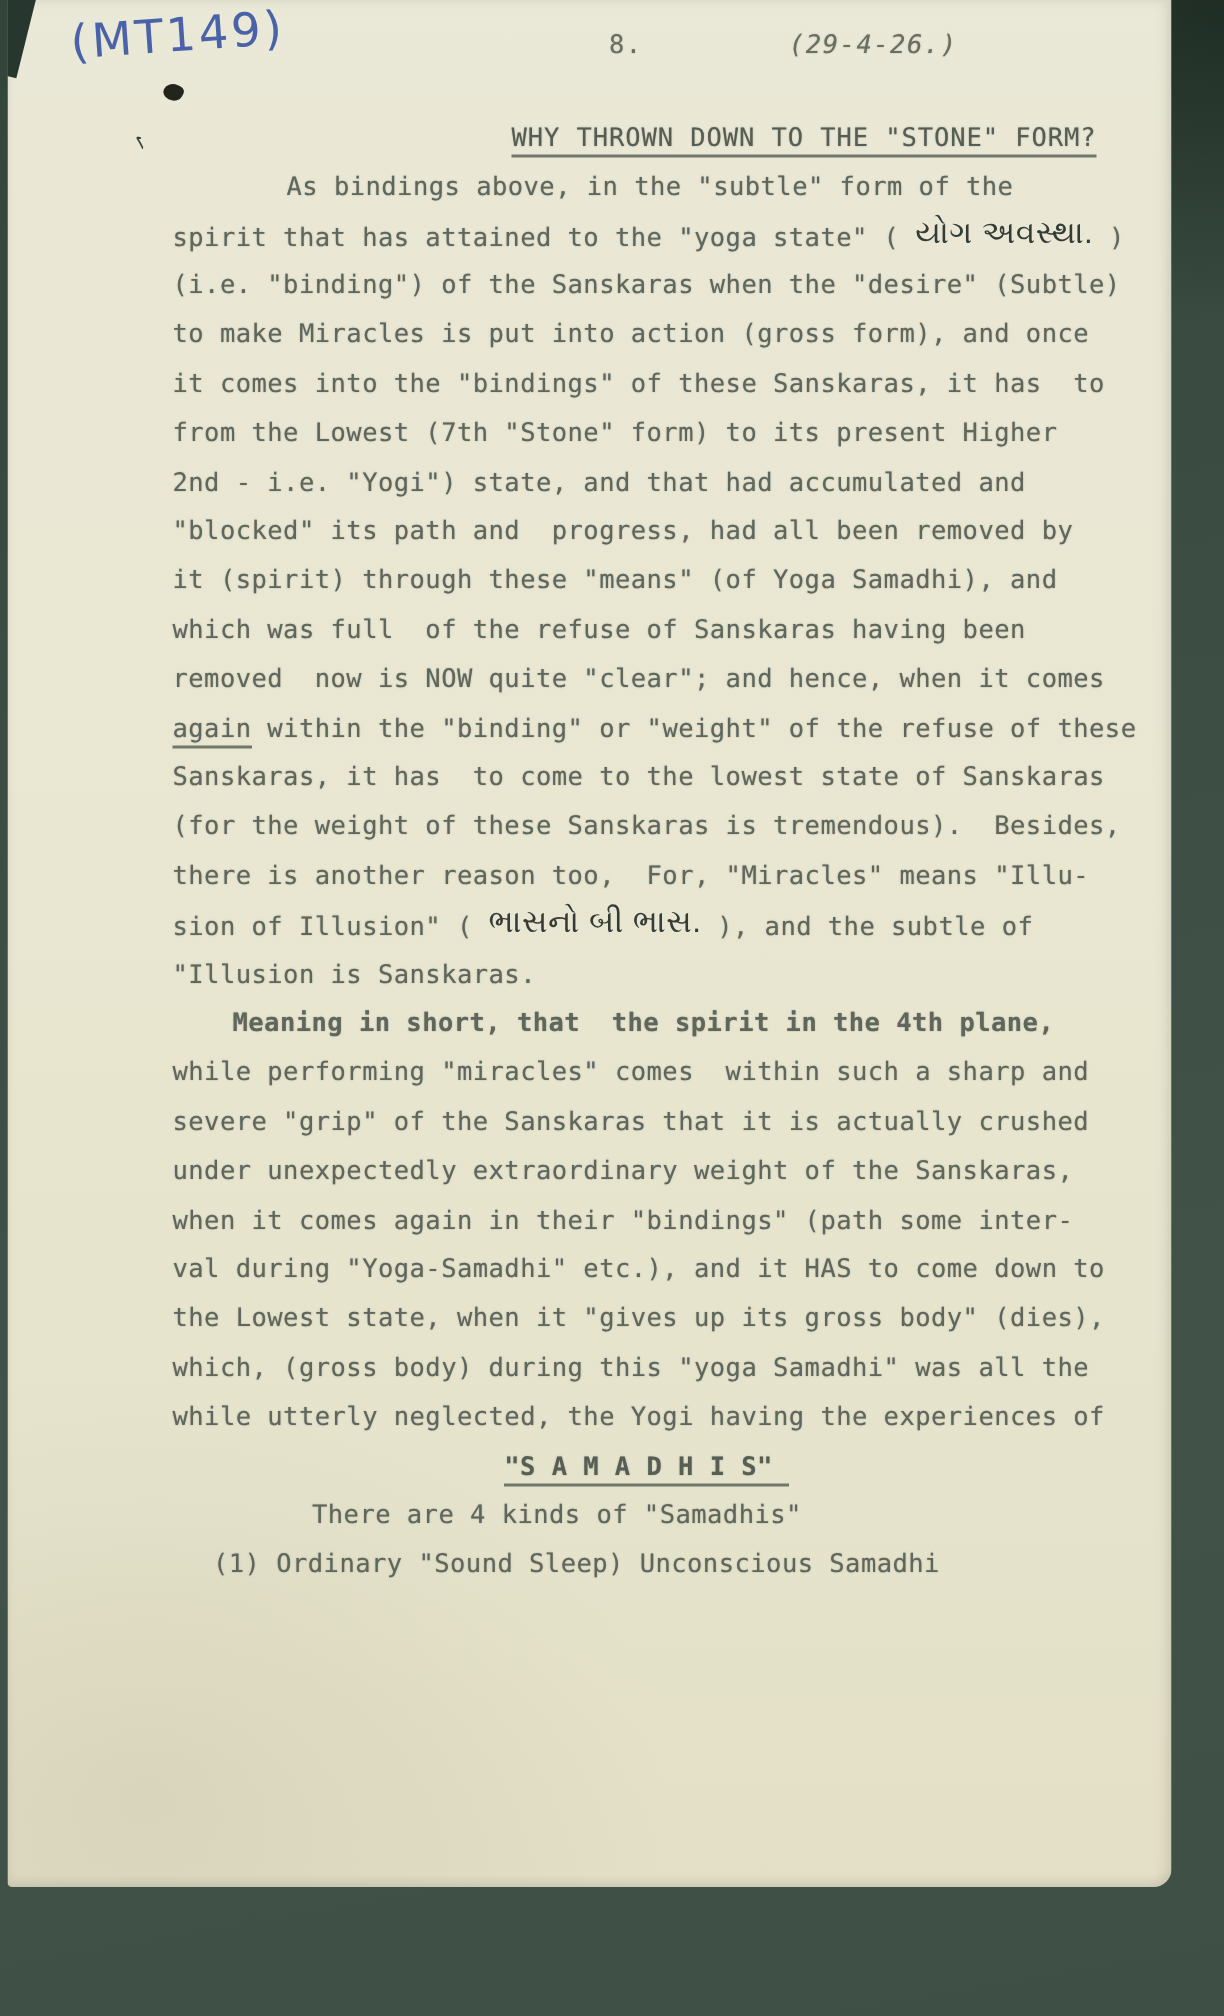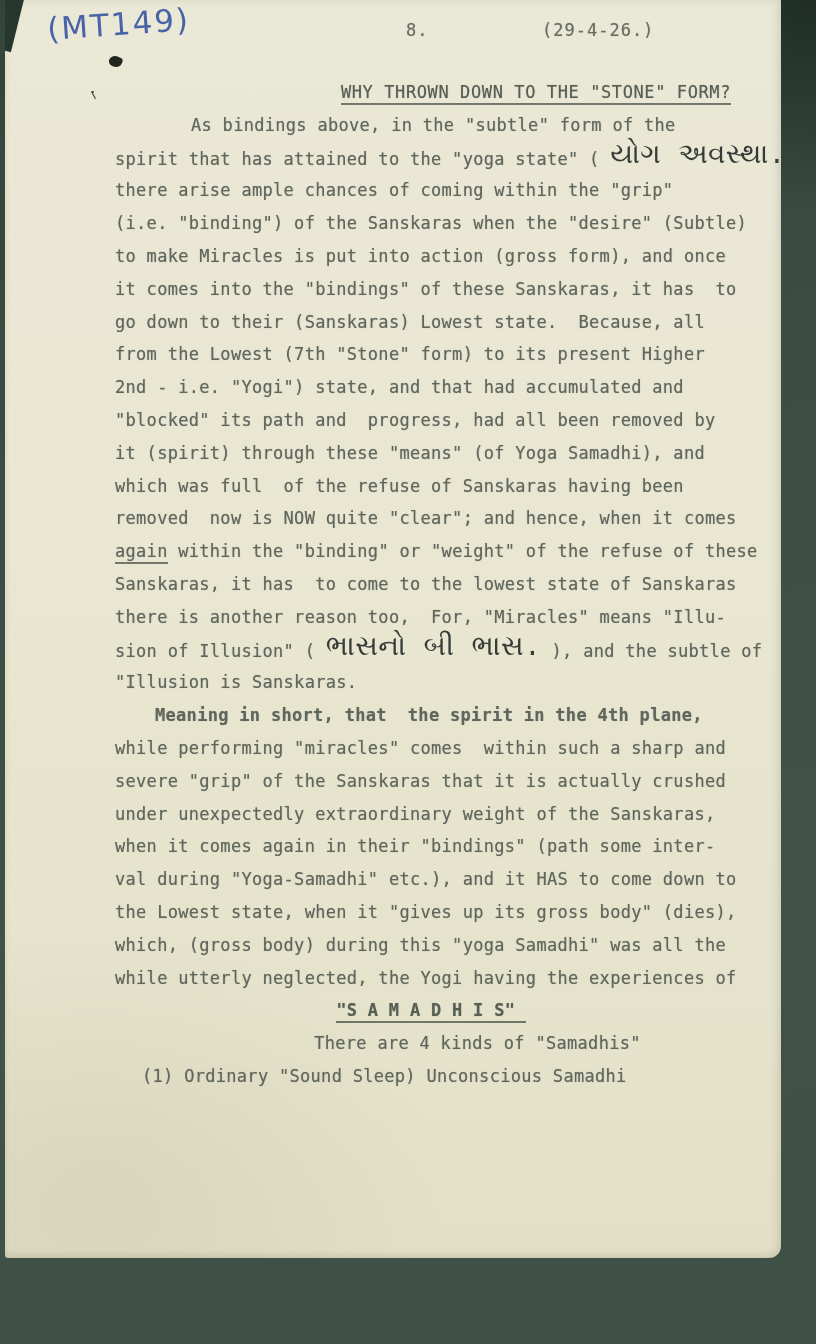--- a/index.html
+++ b/index.html
@@ -51,21 +51,21 @@
     transform:rotate(115deg);
   }
   .page-header span{
     position:absolute;top:20px;
     font-size:17px;color:#686e61;
     letter-spacing:1px;
     text-shadow:0 0 1px rgba(95,102,92,0.5);
     white-space:pre;
   }
   .page-num{left:401px;}
-  .page-date{left:537px;}
+  .page-date{left:521px;font-style:italic;}
   #text-column{
     position:absolute;left:110px;top:82px;
     width:632px;
   }
   .line{
     height:32.8px;
     font-size:17px;
     line-height:20px;
     color:#5f665c;
     white-space:pre;
@@ -79,29 +79,29 @@
     color:#565d53;
     letter-spacing:0.6px;
   }
   .line.heading{
     text-align:center;
     font-weight:700;
     color:#575e54;
   }
   .line.p1{padding-left:76px;}
   .line.p2{padding-left:40px;font-weight:bold;}
-  .line.kinds{padding-left:93px;text-align:center;}
+  .line.kinds{padding-left:93px;}
   .line.list{padding-left:27px;}
   .u{
     border-bottom:2px solid rgba(92,99,89,0.85);
     padding-bottom:1px;
   }
   .hw{
-    font-family:Liberation Mono, monospace;
-    font-size:28px;
+    font-family:Liberation Sans, sans-serif;
+    font-size:21px;
     color:#353c38;
     text-shadow:none;
     position:relative;top:-2px;
   }
 </style>
 </head>
 <body>
 
 <div class="stage">
   <div class="paper">
@@ -110,33 +110,32 @@
     <div class="ink-blot"></div>
     <div class="pen-check">✓</div>
     <div class="page-header">
       <span class="page-num">8.</span>
       <span class="page-date">(29-4-26.)</span>
     </div>
     <div id="text-column">
         <div class="line title"><span class="u">WHY THROWN DOWN TO THE "STONE" FORM?</span></div>
         <div class="line p1"><span>As bindings above, in the "subtle" form of the</span></div>
         <div class="line body"><span>spirit that has attained to the "yoga state" ( </span><span class="hw">યોગ અવસ્થા.</span><span> )</span></div>
-        <div class="line body"><span>there arise ample chances of coming within the "grip"</span></div>
         <div class="line body"><span>(i.e. "binding") of the Sanskaras when the "desire" (Subtle)</span></div>
         <div class="line body"><span>to make Miracles is put into action (gross form), and once</span></div>
         <div class="line body"><span>it comes into the "bindings" of these Sanskaras, it has  to</span></div>
-        <div class="line body"><span>go down to their (Sanskaras) Lowest state.  Because, all</span></div>
         <div class="line body"><span>from the Lowest (7th "Stone" form) to its present Higher</span></div>
         <div class="line body"><span>2nd - i.e. "Yogi") state, and that had accumulated and</span></div>
         <div class="line body"><span>"blocked" its path and  progress, had all been removed by</span></div>
         <div class="line body"><span>it (spirit) through these "means" (of Yoga Samadhi), and</span></div>
         <div class="line body"><span>which was full  of the refuse of Sanskaras having been</span></div>
         <div class="line body"><span>removed  now is NOW quite "clear"; and hence, when it comes</span></div>
         <div class="line body"><span class="u">again</span><span> within the "binding" or "weight" of the refuse of these</span></div>
         <div class="line body"><span>Sanskaras, it has  to come to the lowest state of Sanskaras</span></div>
+        <div class="line body"><span>(for the weight of these Sanskaras is tremendous).  Besides,</span></div>
         <div class="line body"><span>there is another reason too,  For, "Miracles" means "Illu-</span></div>
         <div class="line body"><span>sion of Illusion" ( </span><span class="hw">ભાસનો બી ભાસ.</span><span> ), and the subtle of</span></div>
         <div class="line body"><span>"Illusion is Sanskaras.</span></div>
         <div class="line p2"><span>Meaning in short, that  the spirit in the 4th plane,</span></div>
         <div class="line body"><span>while performing "miracles" comes  within such a sharp and</span></div>
         <div class="line body"><span>severe "grip" of the Sanskaras that it is actually crushed</span></div>
         <div class="line body"><span>under unexpectedly extraordinary weight of the Sanskaras,</span></div>
         <div class="line body"><span>when it comes again in their "bindings" (path some inter-</span></div>
         <div class="line body"><span>val during "Yoga-Samadhi" etc.), and it HAS to come down to</span></div>
         <div class="line body"><span>the Lowest state, when it "gives up its gross body" (dies),</span></div>

